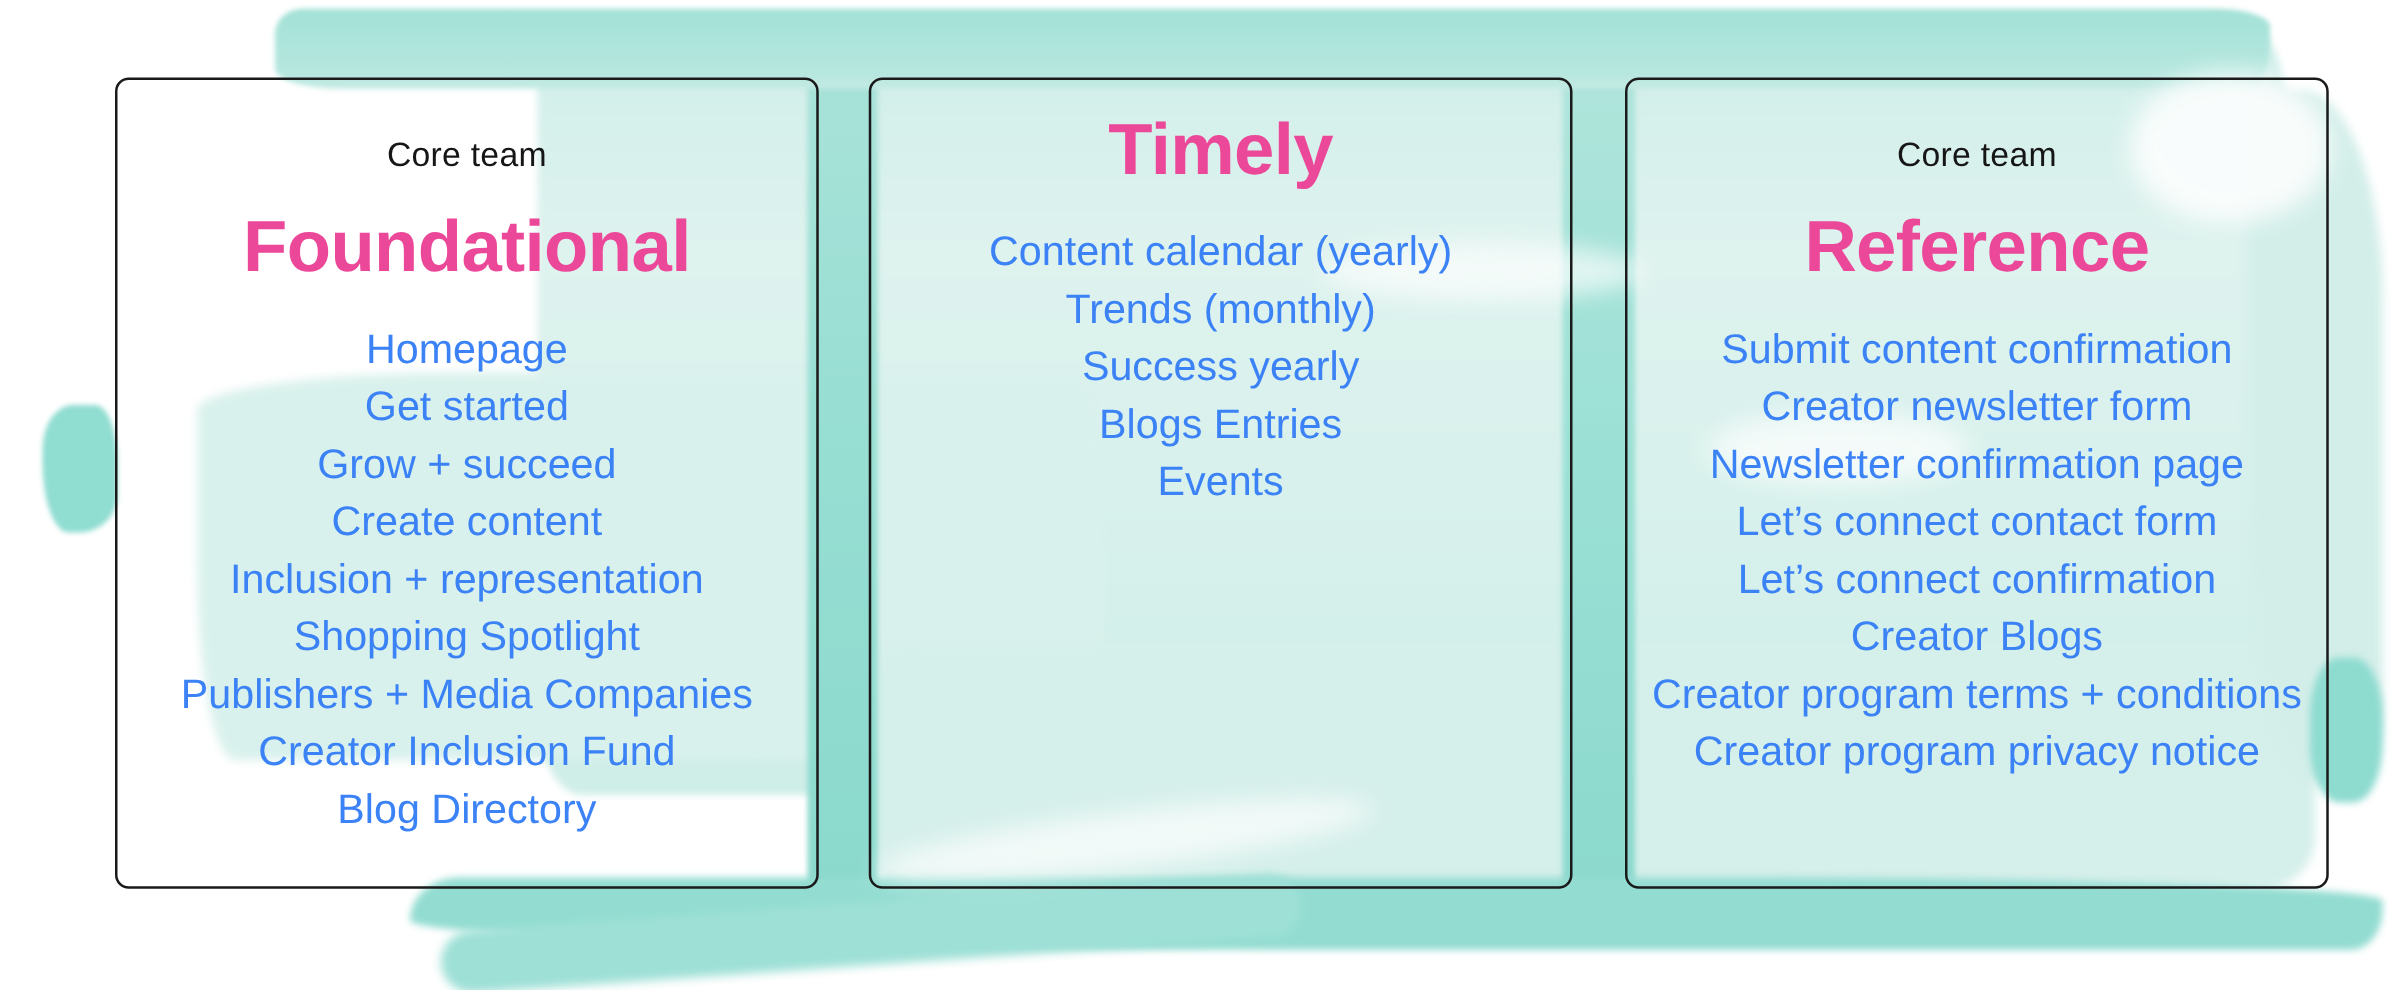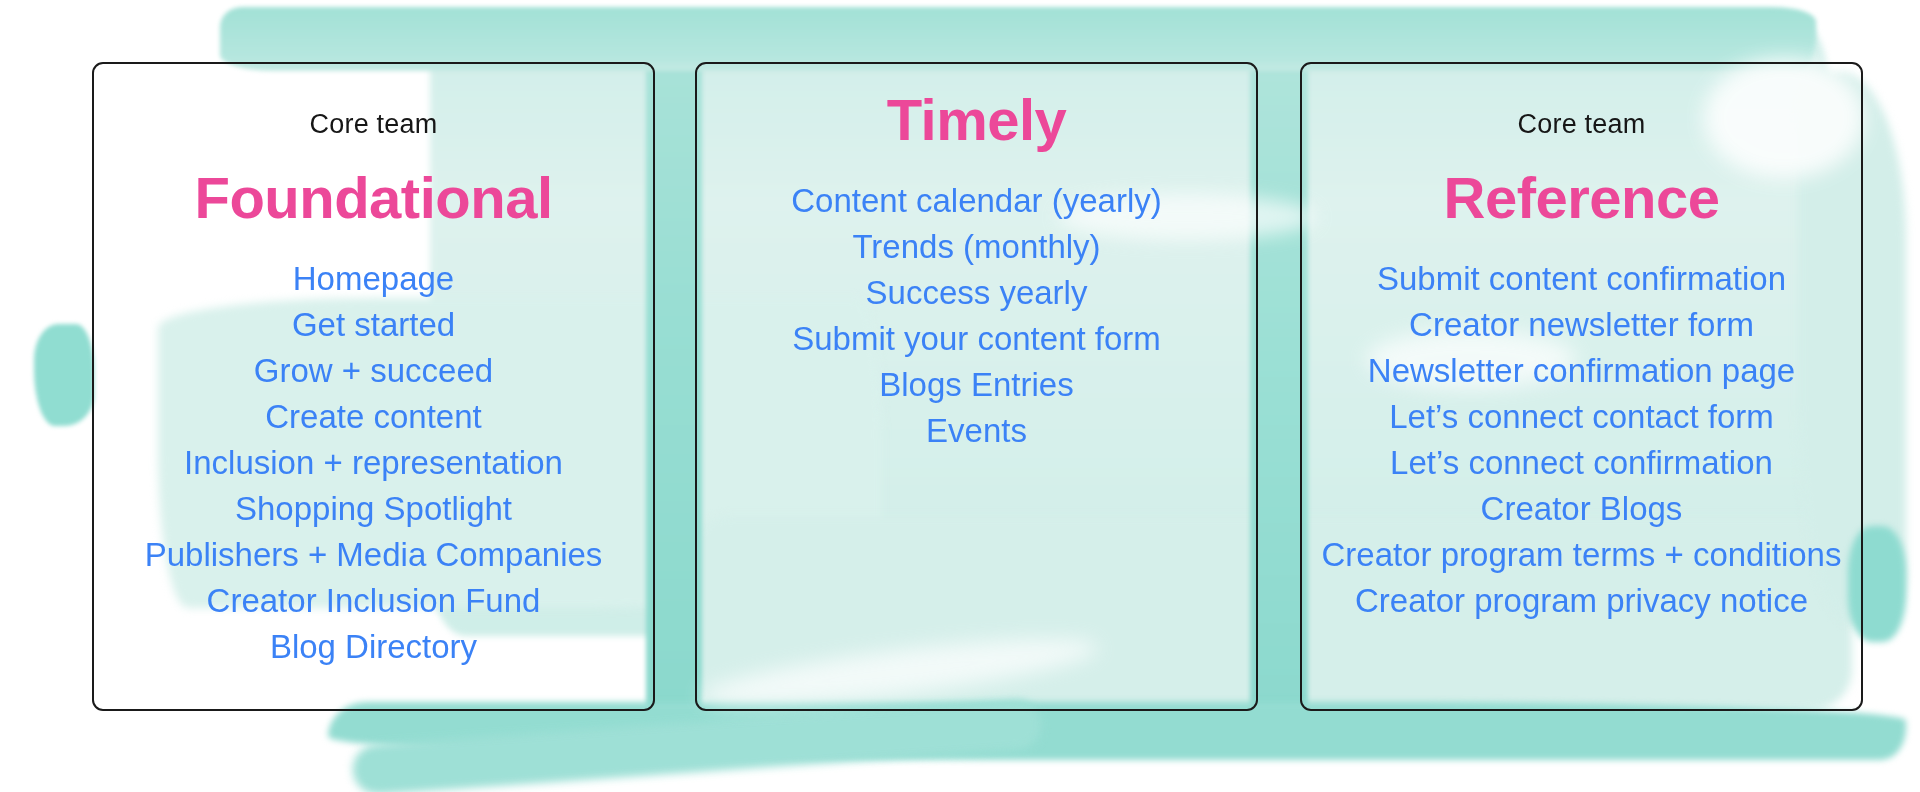--- a/index.html
+++ b/index.html
@@ -102,21 +102,20 @@
       <li>Blog Directory</li>
     </ul>
 </div>
 
 <div class="card card-2">
   <div class="card-title">Timely</div>
   <ul class="card-items">
       <li>Content calendar (yearly)</li>
       <li>Trends (monthly)</li>
       <li>Success yearly</li>
-      <li>Submit your content form</li>
       <li>Blogs Entries</li>
       <li>Events</li>
     </ul>
 </div>
 
 <div class="card card-3">
   <div class="card-team">Core team</div>
   <div class="card-title">Reference</div>
   <ul class="card-items">
       <li>Submit content confirmation</li>

